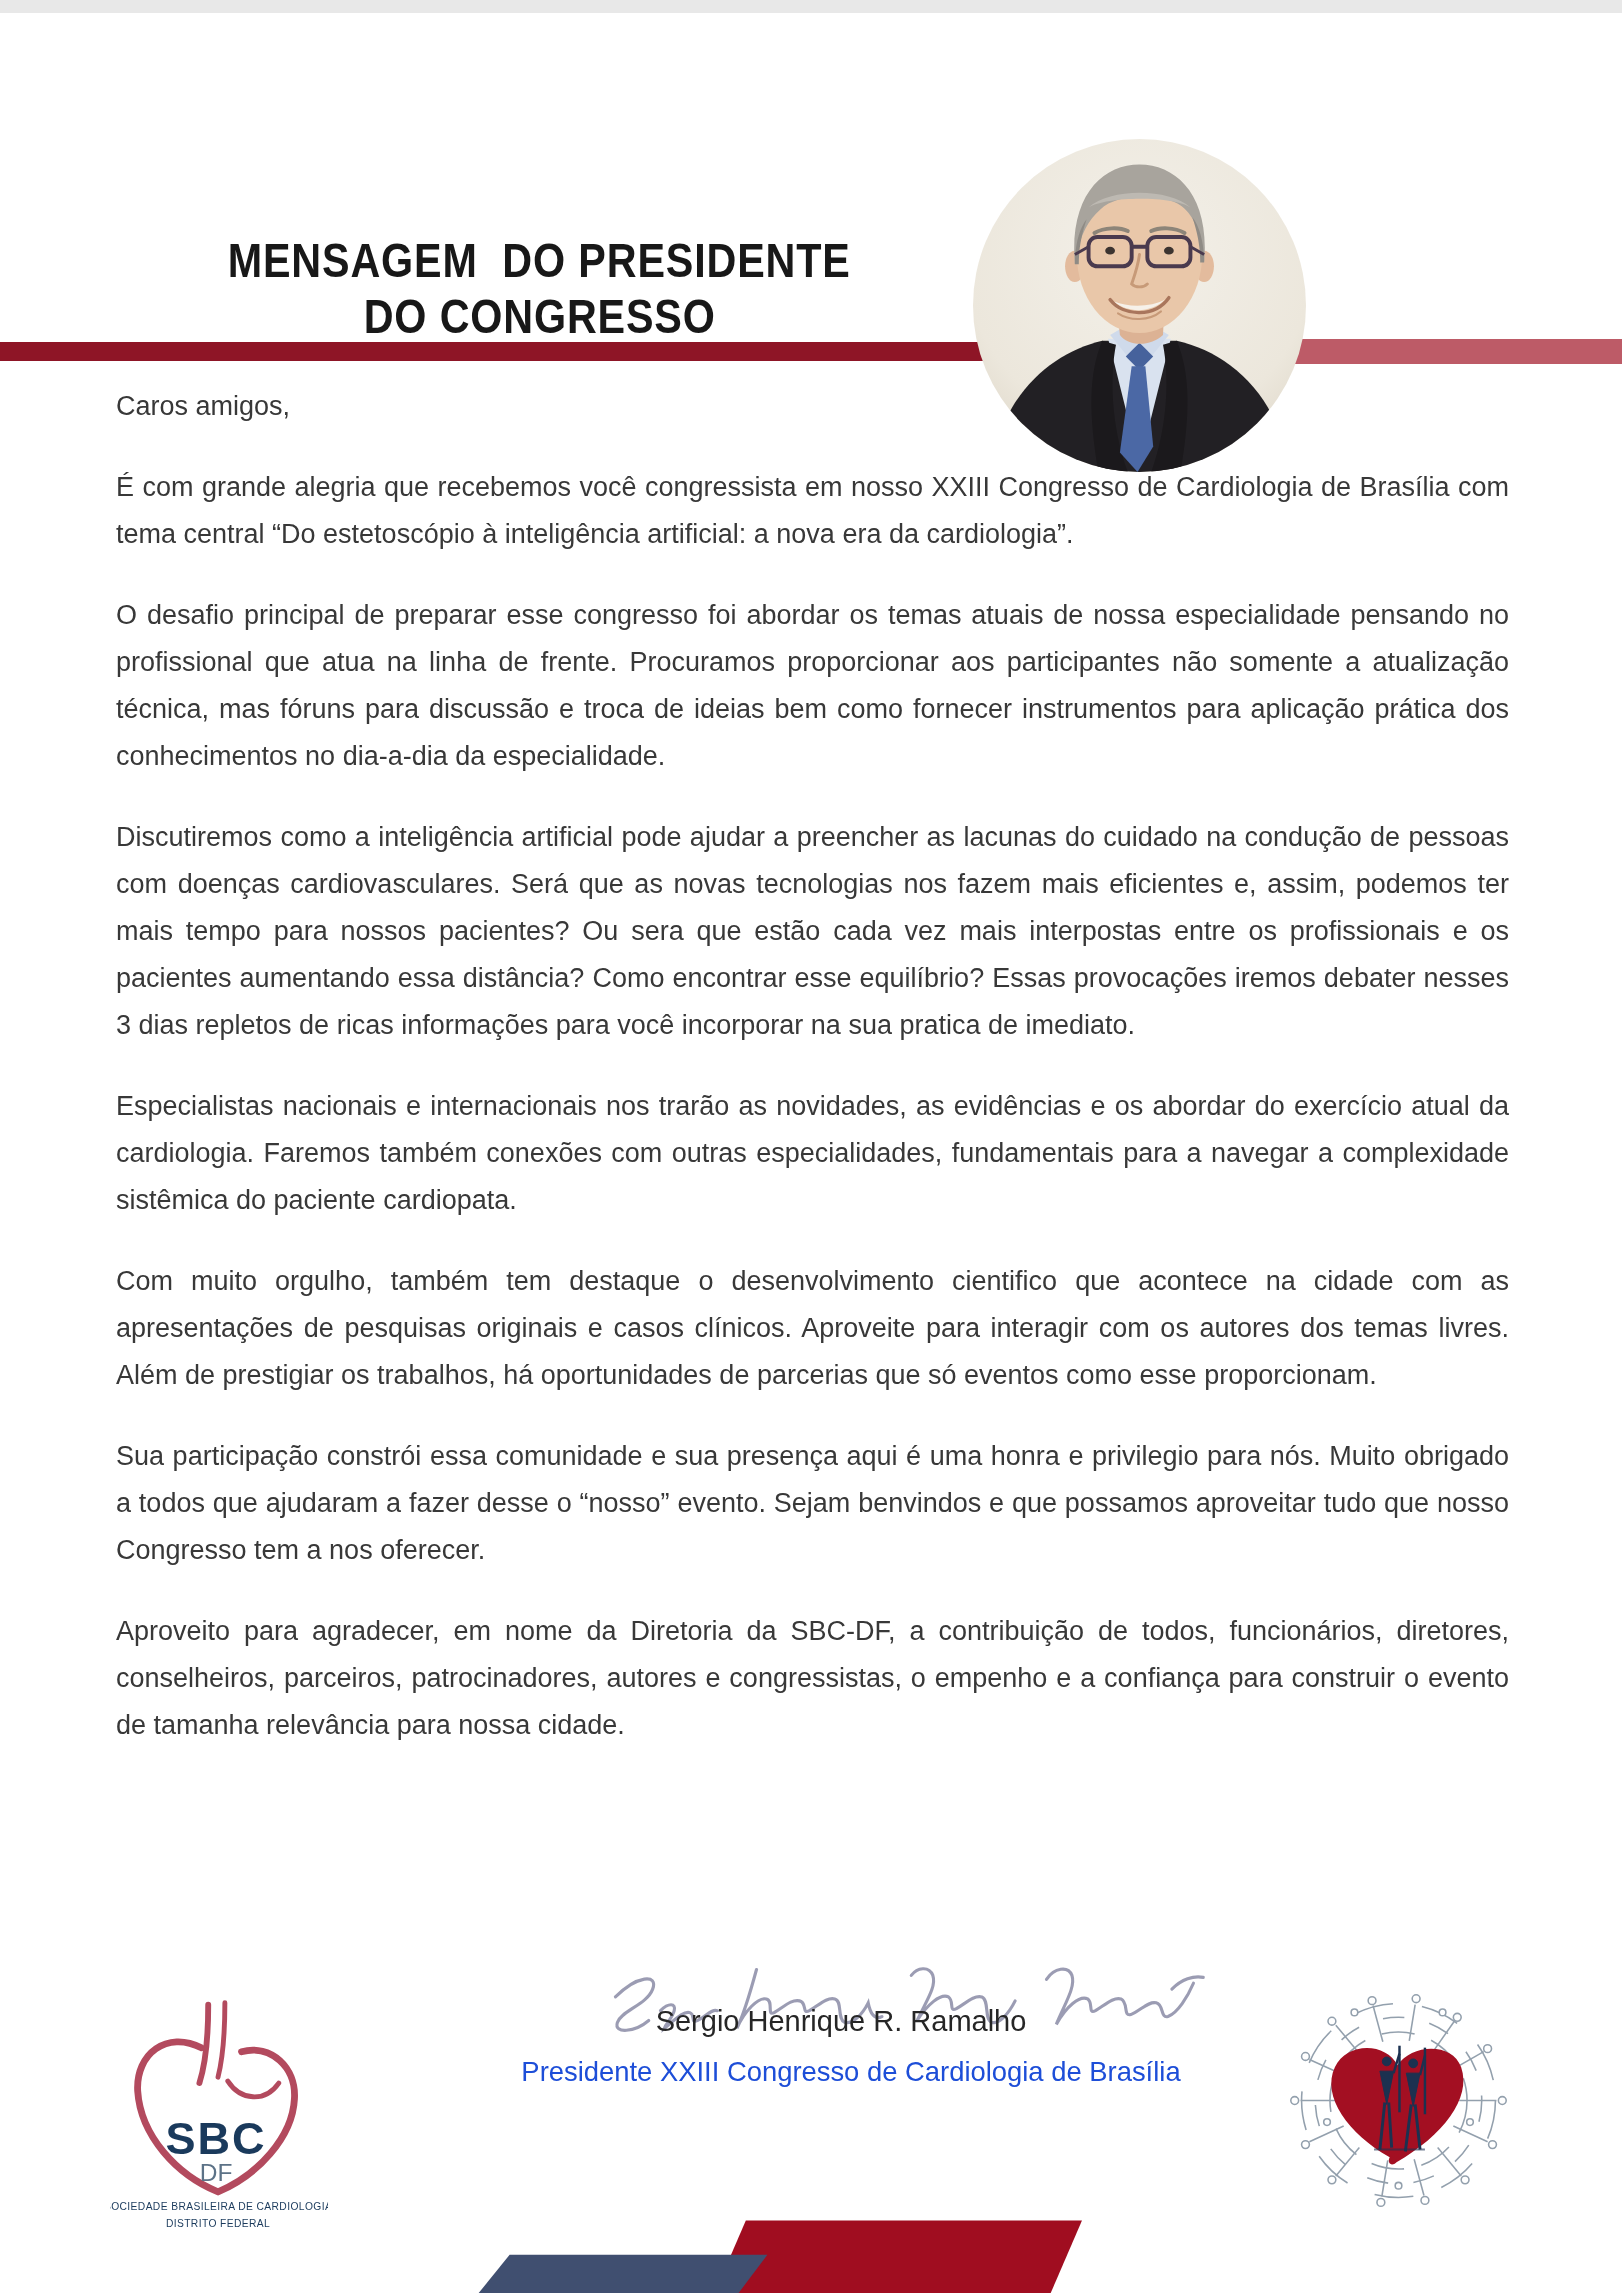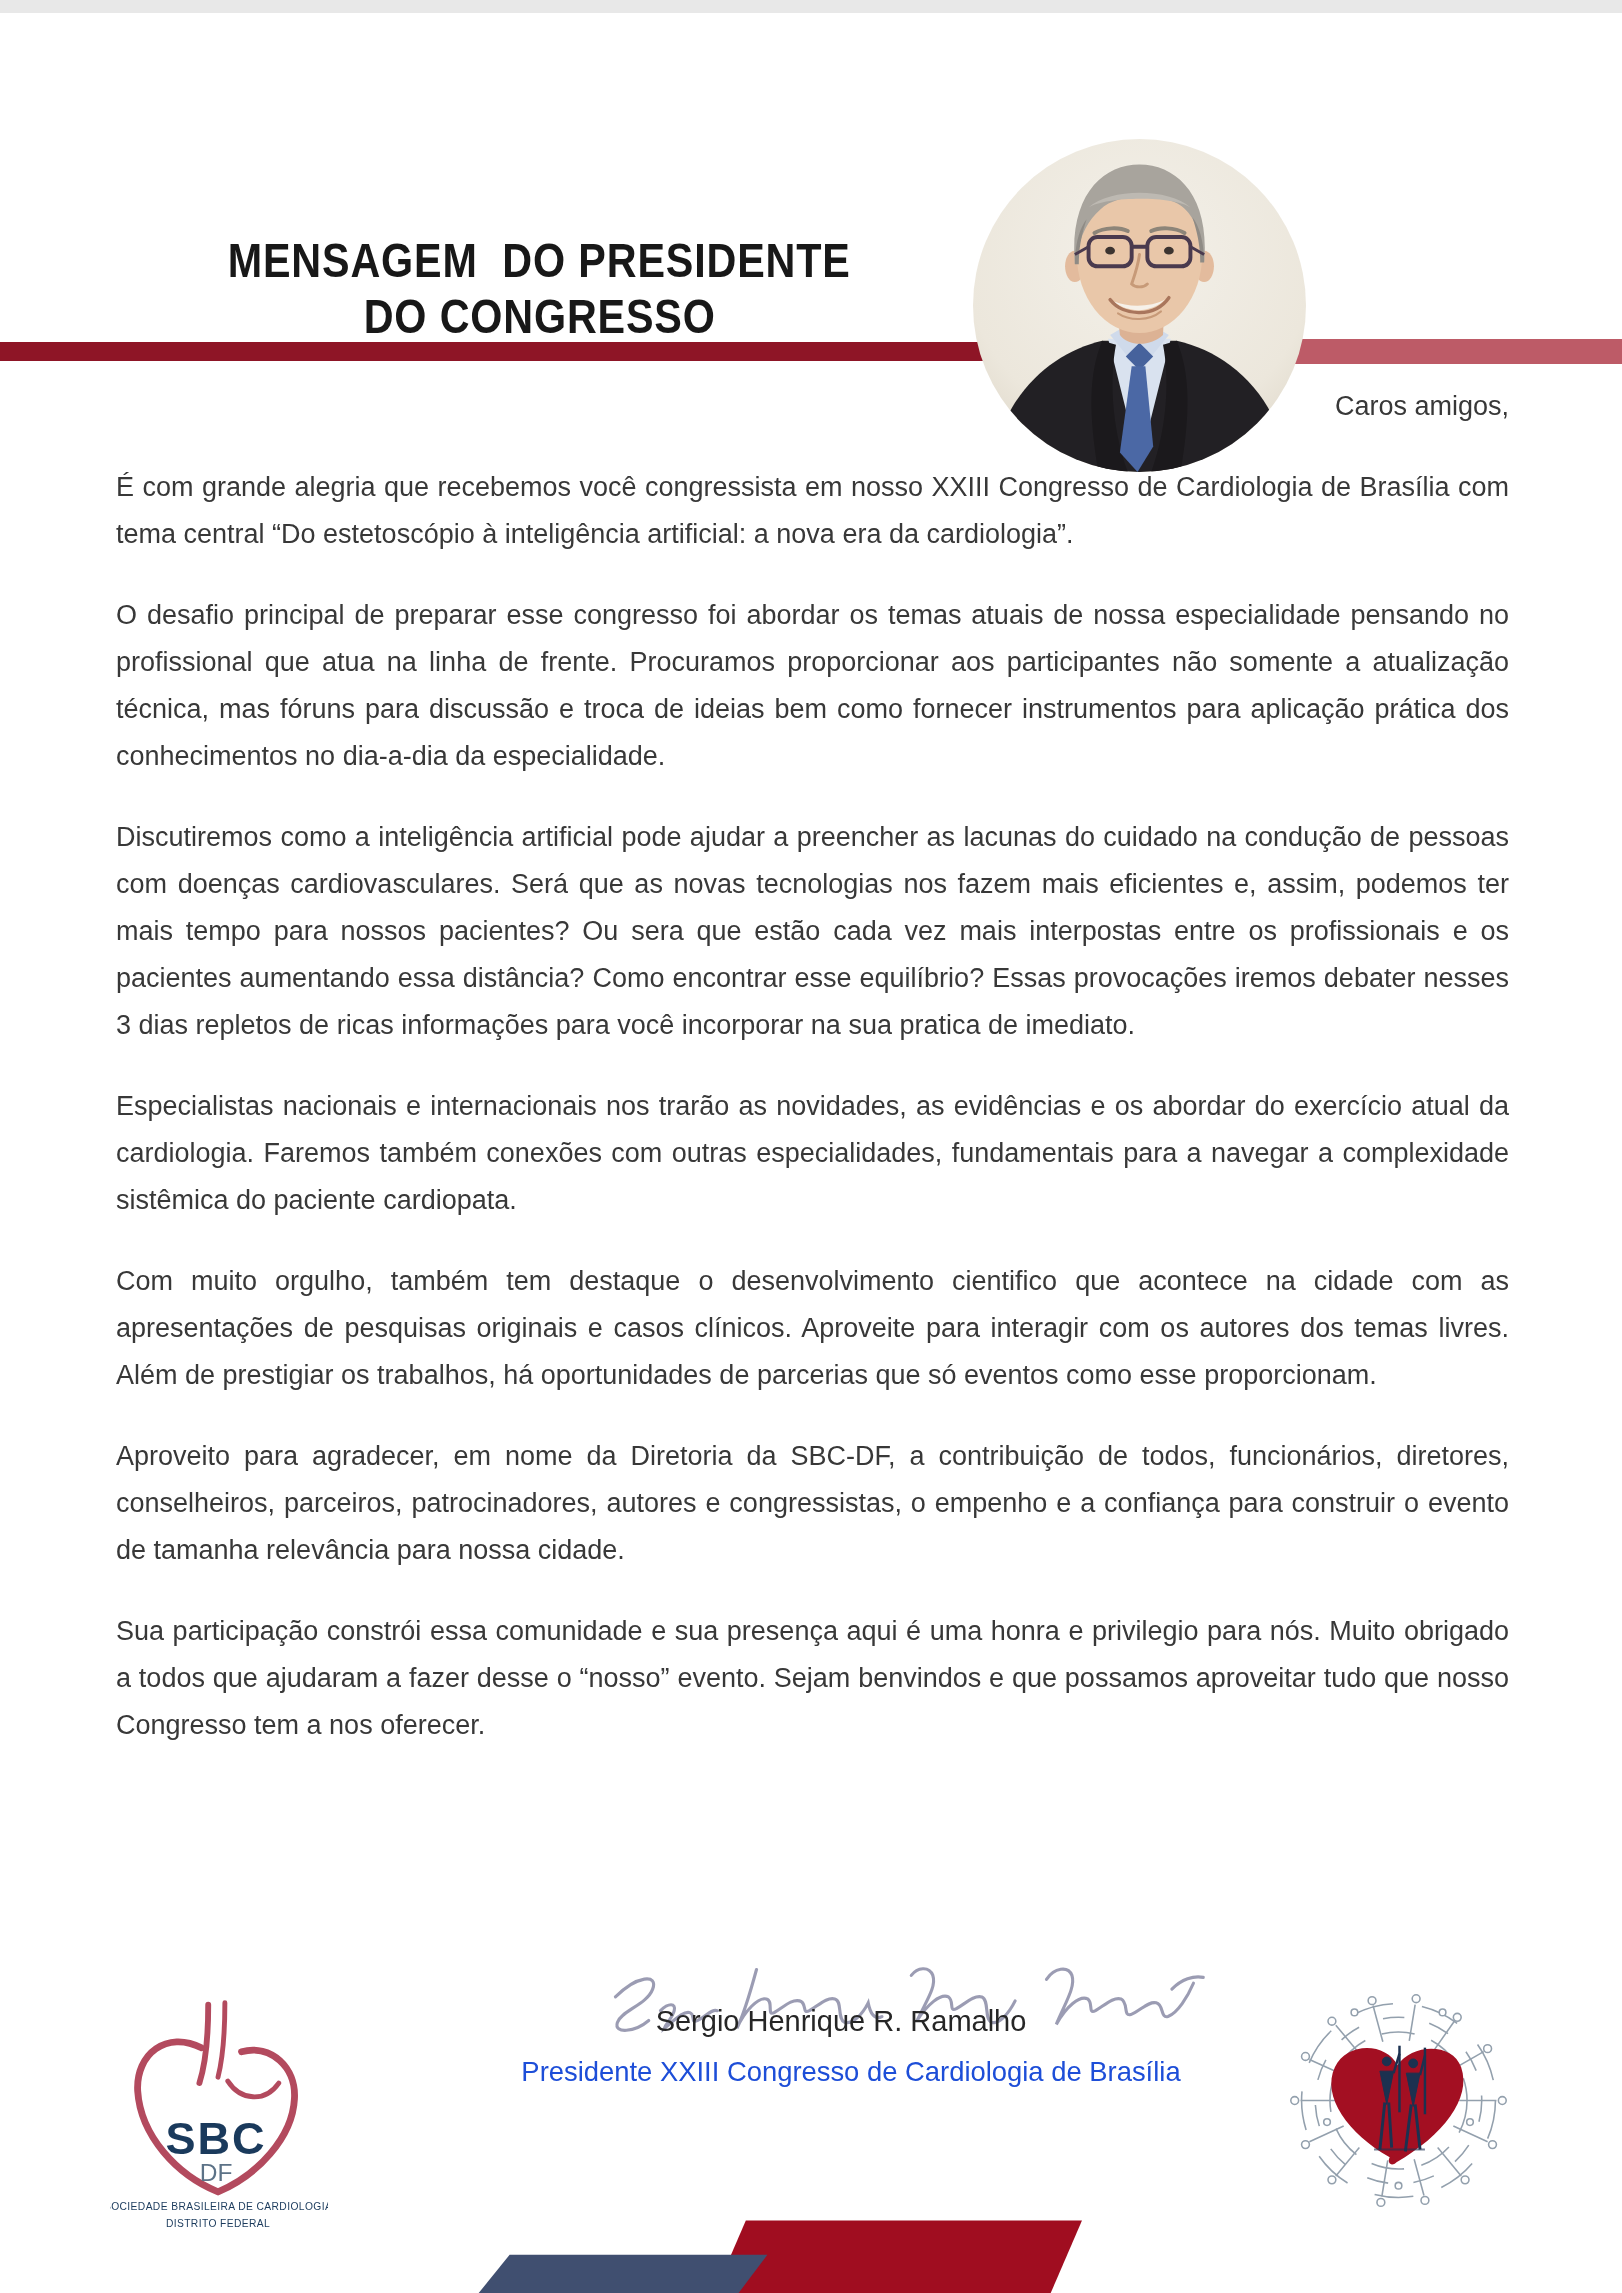--- a/index.html
+++ b/index.html
@@ -27,21 +27,21 @@
     white-space:pre-wrap;
   }
   
   .photo-wrap{position:absolute;left:973px;top:126px;width:333px;height:333px;z-index:2;}
   
   .letter{
     position:absolute;left:116px;top:370px;width:1393px;z-index:3;
     color:#383838;font-size:27px;line-height:47px;
   }
   .letter p{margin:0 0 34px 0;text-align:justify;}
-  .letter p.salutation{text-align:right;}
+  .letter p.salutation{text-align:left;}
   
   .signature-svg{position:absolute;left:588px;top:1933px;width:627px;height:98px;z-index:3;}
   .sig-name{
     position:absolute;left:155px;top:1992px;width:1372px;text-align:center;
     font-size:29px;color:#262626;z-index:4;
   }
   .sig-role{
     position:absolute;left:155px;top:2043px;width:1392px;text-align:center;
     font-size:27.4px;color:#1d4ed8;z-index:4;
   }
@@ -127,22 +127,22 @@
     </svg>
   </div>
 
   <div class="letter">
     <p class="salutation">Caros amigos,</p>
     <p>É com grande alegria que recebemos você congressista em nosso XXIII Congresso de Cardiologia de Brasília com tema central “Do estetoscópio à inteligência artificial: a nova era da cardiologia”.</p>
     <p>O desafio principal de preparar esse congresso foi abordar os temas atuais de nossa especialidade pensando no profissional que atua na linha de frente. Procuramos proporcionar aos participantes não somente a atualização técnica, mas fóruns para discussão e troca de ideias bem como fornecer instrumentos para aplicação prática dos conhecimentos no dia-a-dia da especialidade.</p>
     <p>Discutiremos como a inteligência artificial pode ajudar a preencher as lacunas do cuidado na condução de pessoas com doenças cardiovasculares. Será que as novas tecnologias nos fazem mais eficientes e, assim, podemos ter mais tempo para nossos pacientes? Ou sera que estão cada vez mais interpostas entre os profissionais e os pacientes aumentando essa distância? Como encontrar esse equilíbrio? Essas provocações iremos debater nesses 3 dias repletos de ricas informações para você incorporar na sua pratica de imediato.</p>
     <p>Especialistas nacionais e internacionais nos trarão as novidades, as evidências e os abordar do exercício atual da cardiologia. Faremos também conexões com outras especialidades, fundamentais para a navegar a complexidade sistêmica do paciente cardiopata.</p>
     <p>Com muito orgulho, também tem destaque o desenvolvimento cientifico que acontece na cidade com as apresentações de pesquisas originais e casos clínicos. Aproveite para interagir com os autores dos temas livres. Além de prestigiar os trabalhos, há oportunidades de parcerias que só eventos como esse proporcionam.</p>
+    <p>Sua participação constrói essa comunidade e sua presença aqui é uma honra e privilegio para nós. Muito obrigado a todos que ajudaram a fazer desse o “nosso” evento. Sejam benvindos e que possamos aproveitar tudo que nosso Congresso tem a nos oferecer.</p>
     <p>Aproveito para agradecer, em nome da Diretoria da SBC-DF, a contribuição de todos, funcionários, diretores, conselheiros, parceiros, patrocinadores, autores e congressistas, o empenho e a confiança para construir o evento de tamanha relevância para nossa cidade.</p>
-    <p>Sua participação constrói essa comunidade e sua presença aqui é uma honra e privilegio para nós. Muito obrigado a todos que ajudaram a fazer desse o “nosso” evento. Sejam benvindos e que possamos aproveitar tudo que nosso Congresso tem a nos oferecer.</p>
   </div>
 
   <svg class="signature-svg" viewBox="0 0 640 100">
     <g fill="none" stroke="#9192ab" stroke-width="3.2" stroke-linecap="round" opacity="0.9">
       <path d="M28,52 C50,30 72,28 66,44 C60,60 34,66 30,78 C26,90 48,88 62,76 M74,66 C82,58 90,58 88,66 C86,74 80,78 78,84 C90,74 98,66 104,68 C110,70 104,80 112,76 C120,72 126,64 132,66"></path>
       <path d="M172,24 C166,46 158,72 152,84 C160,66 174,52 182,54 C190,56 182,72 190,68 C200,62 208,54 216,56 C224,58 218,70 226,66 C236,60 244,52 252,54 C260,56 254,74 262,78 C270,80 280,70 286,58 C288,68 292,76 300,72"></path>
       <path d="M330,30 C336,22 348,20 352,30 C356,42 344,58 336,76 C346,60 360,48 368,52 C374,56 368,68 376,64 C386,58 394,50 402,52 C410,56 404,74 412,78 C420,80 430,68 436,56"></path>
       <path d="M468,34 C476,22 490,20 494,30 C498,42 486,60 478,80 C488,62 502,50 510,54 C516,58 510,70 518,66 C528,60 536,52 544,54 C552,58 546,72 554,70 C564,66 572,56 580,58 C588,60 584,74 592,72 C602,68 612,52 618,38"></path>
       <path d="M596,44 C606,34 618,30 628,32"></path>
     </g>

